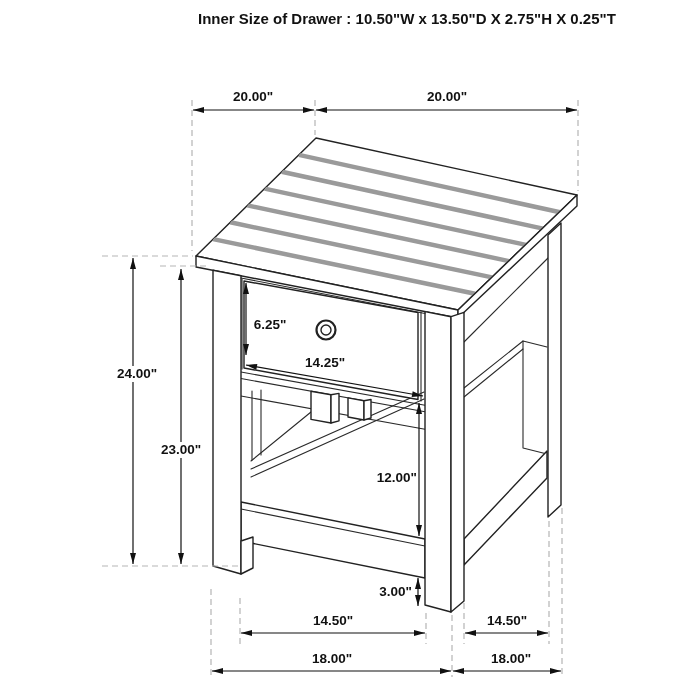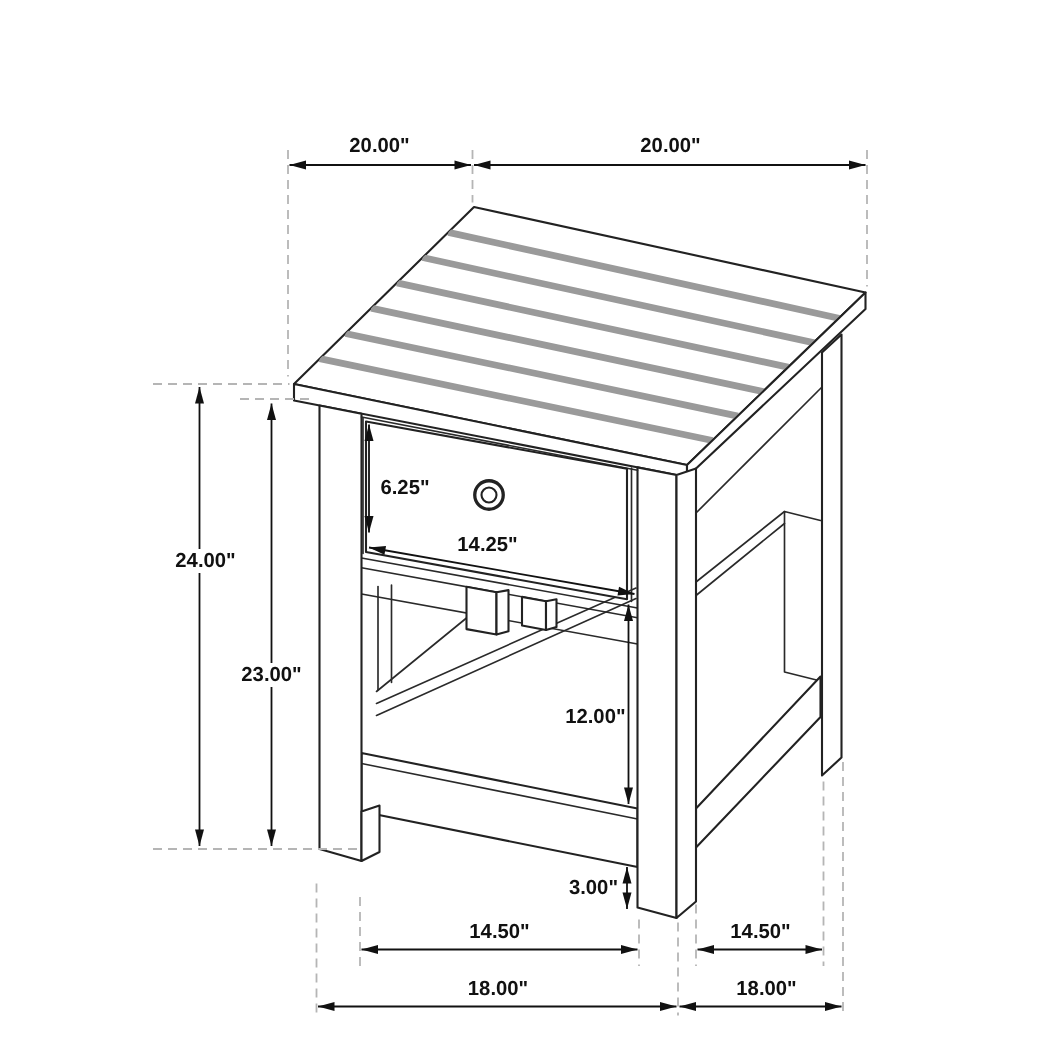--- a/index.html
+++ b/index.html
@@ -13,20 +13,21 @@
   .plank{stroke:#9a9a9a;stroke-width:4.5;fill:none;}
   .ext{stroke:#b5b5b5;stroke-width:1.2;stroke-dasharray:6 4;fill:none;}
   .dim{stroke:#111;stroke-width:1.2;fill:none;}
   .dim-label{font-family:"Liberation Sans",sans-serif;font-size:13.5px;font-weight:bold;fill:#111;}
   .labelbg{fill:#fff;}
 </style>
 </head>
 <body>
 
 <div id="stage">
+  <div id="title">Inner Size of Drawer : 10.50"W x 13.50"D X 2.75"H X 0.25"T</div>
 
   <svg width="700" height="700" viewBox="0 0 700 700">
     <defs>
       <marker id="arw" viewBox="0 0 12 8" refX="11.5" refY="4" markerWidth="12" markerHeight="8" orient="auto-start-reverse" markerUnits="userSpaceOnUse">
         <path d="M0.5,1 L11.5,4 L0.5,7 Z" fill="#111"></path>
       </marker>
       <clipPath id="topclip">
           <path d="M196,256 L316,138 L577,195 L458,310 Z"></path>
         </clipPath>
     </defs>

